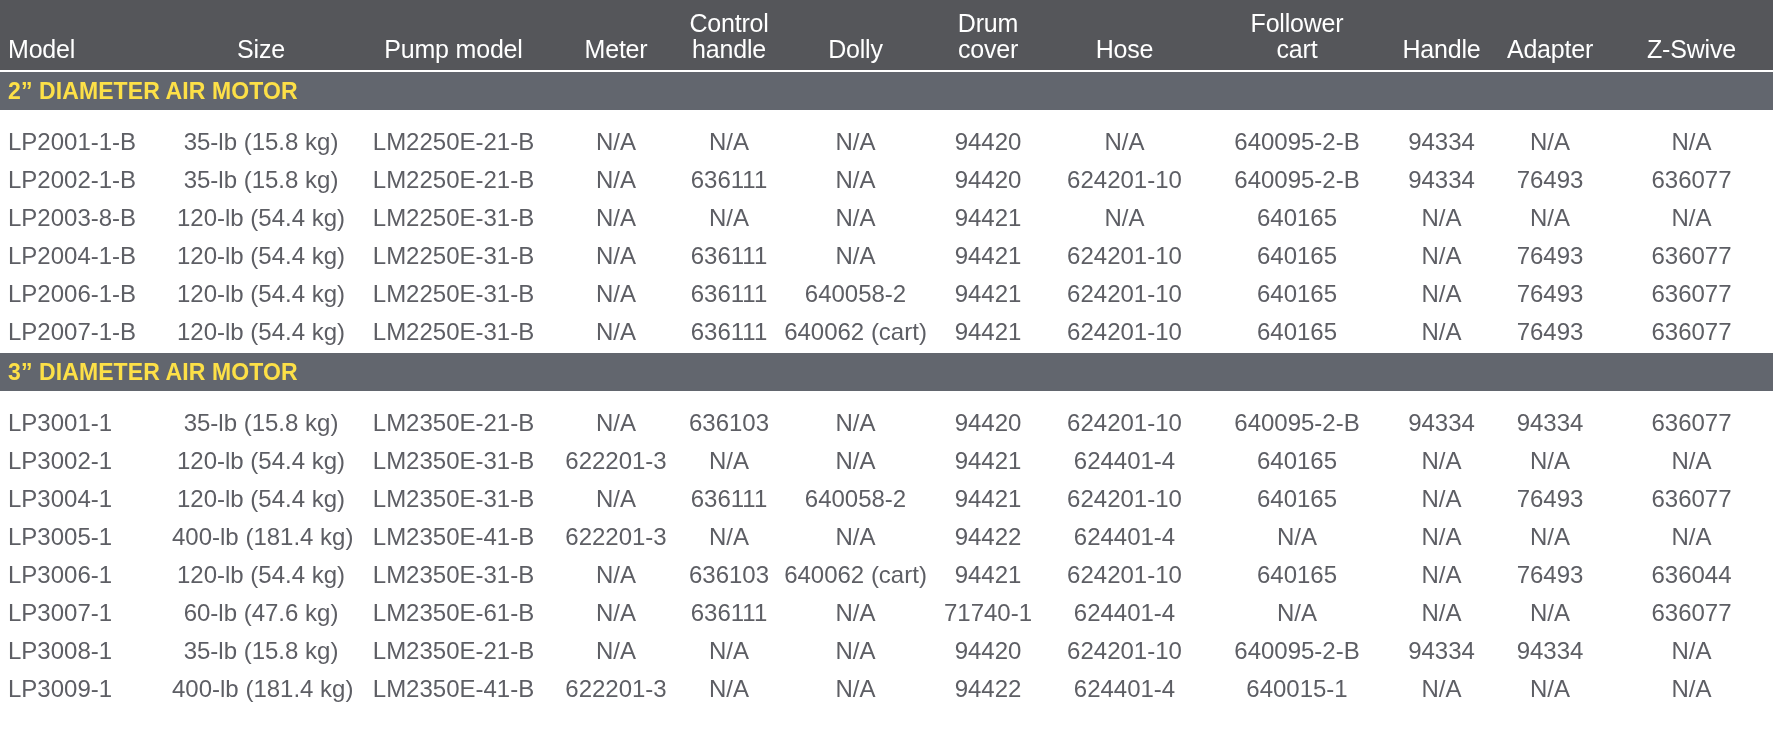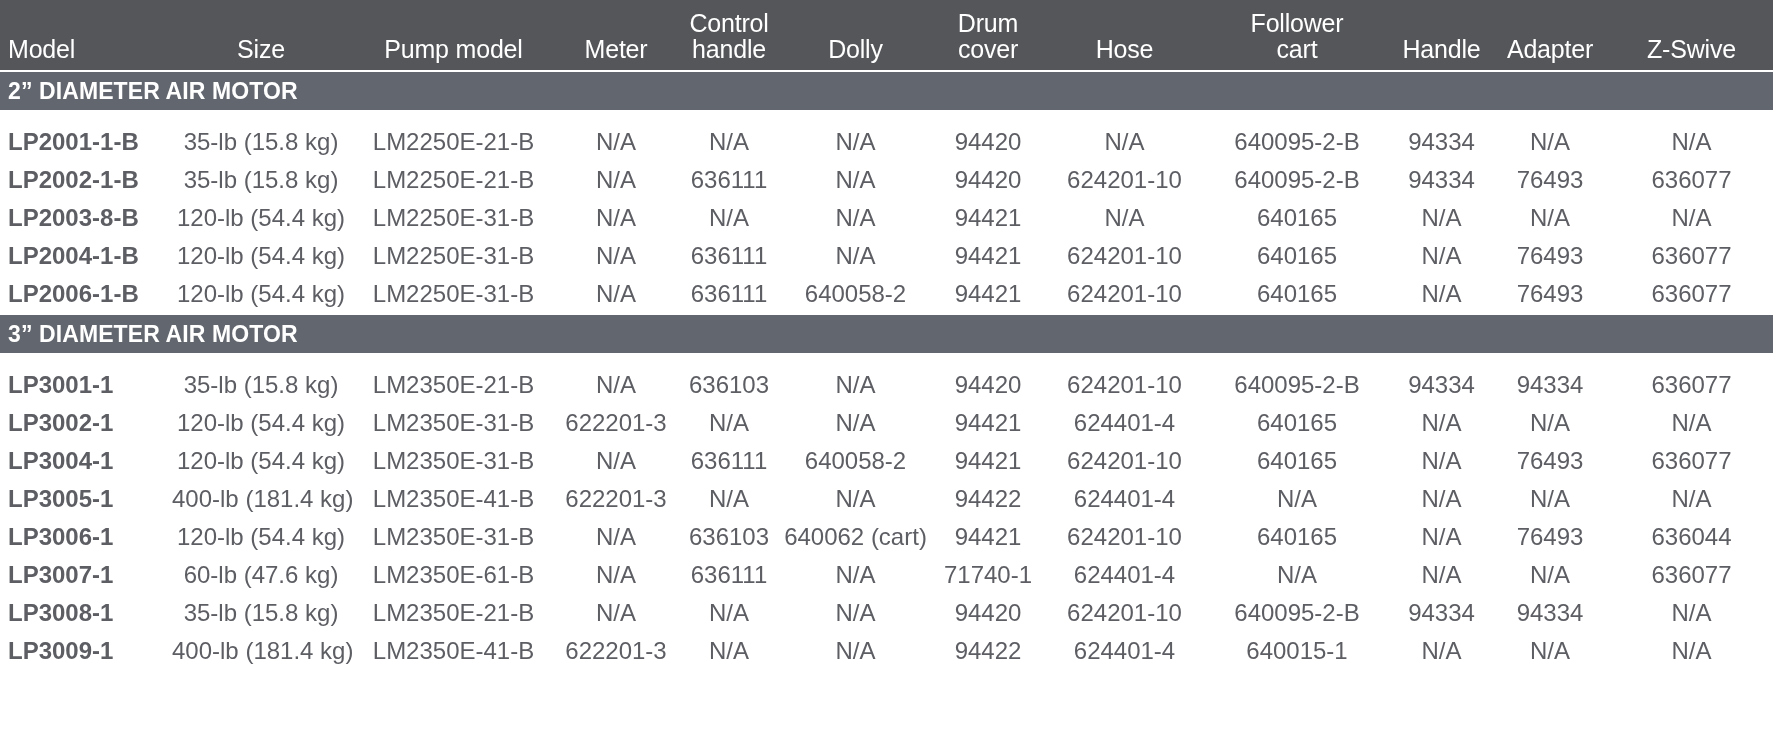--- a/index.html
+++ b/index.html
@@ -40,21 +40,21 @@
   th.col-model {
     text-align: left;
     padding-left: 8px;
     margin-top: 14px;
   }
   th.ctr { text-align: center; }
 
   
   tr.section-row td {
     background: #62666e;
-    color: #ffffff;
+    color: #fde047;
     font-size: 23px;
     font-weight: bold;
     letter-spacing: 0.1px;
     height: 38px;
     padding: 0 0 0 8px;
     vertical-align: middle;
     border-top: 2px solid #ffffff;
     border-bottom: 2px solid #ffffff;
   }
 
@@ -64,21 +64,20 @@
     font-size: 24px;
     height: 38px;
     padding: 0;
     vertical-align: middle;
     white-space: nowrap;
     background: #ffffff;
   }
   tr.data-row td.col-model {
     text-align: left;
     padding-left: 8px;
-    font-weight: bold;
   }
   tr.data-row td.ctr { text-align: center; }
 
   
   tr.spacer-row td {
     height: 11px;
     padding: 0;
     background: #ffffff;
     border: 0;
   }
@@ -228,20 +227,34 @@
         <td class="ctr">N/A</td>
         <td class="ctr">636111</td>
         <td class="ctr">640058-2</td>
         <td class="ctr">94421</td>
         <td class="ctr">624201-10</td>
         <td class="ctr">640165</td>
         <td class="ctr">N/A</td>
         <td class="ctr">76493</td>
         <td class="ctr">636077</td>
       </tr>
+      <tr class="data-row">
+        <td class="col-model">LP2007-1-B</td>
+        <td class="ctr">120-lb (54.4 kg)</td>
+        <td class="ctr">LM2250E-31-B</td>
+        <td class="ctr">N/A</td>
+        <td class="ctr">636111</td>
+        <td class="ctr">640062 (cart)</td>
+        <td class="ctr">94421</td>
+        <td class="ctr">624201-10</td>
+        <td class="ctr">640165</td>
+        <td class="ctr">N/A</td>
+        <td class="ctr">76493</td>
+        <td class="ctr">636077</td>
+      </tr>
       <tr class="section-row">
         <td colspan="12">3” DIAMETER AIR MOTOR</td>
       </tr>
       <tr class="spacer-row">
         <td colspan="12"></td>
       </tr>
       <tr class="data-row">
         <td class="col-model">LP3001-1</td>
         <td class="ctr">35-lb (15.8 kg)</td>
         <td class="ctr">LM2350E-21-B</td>

